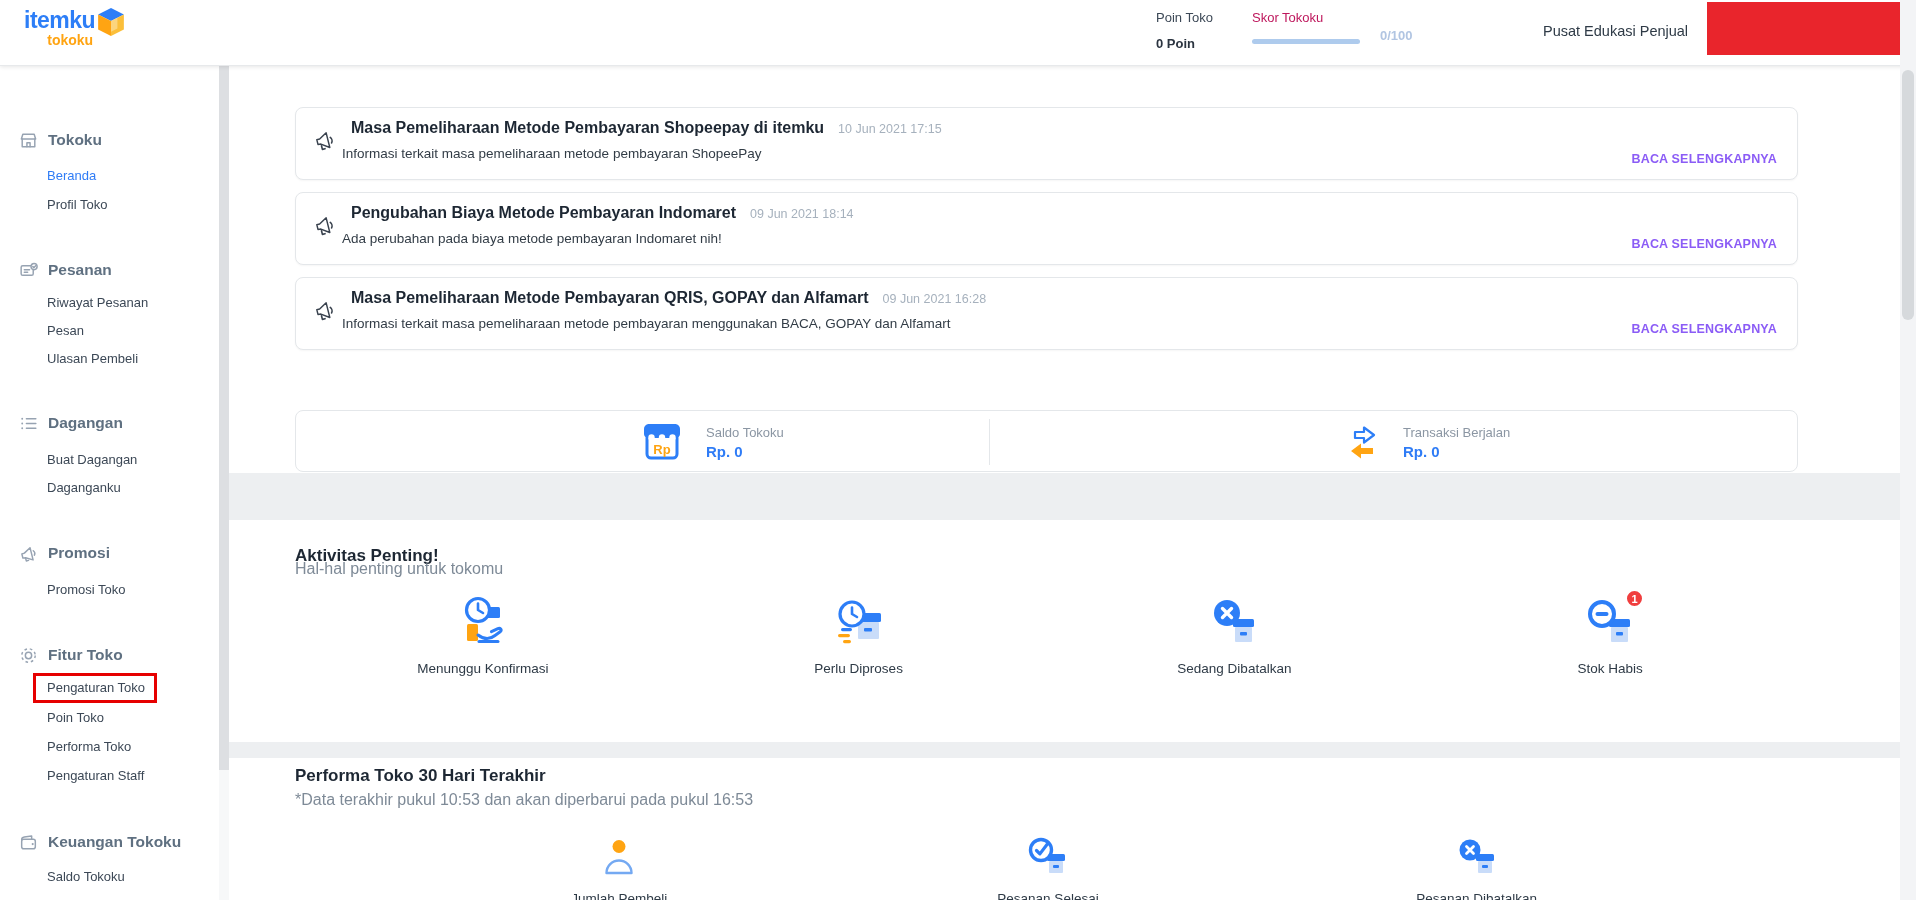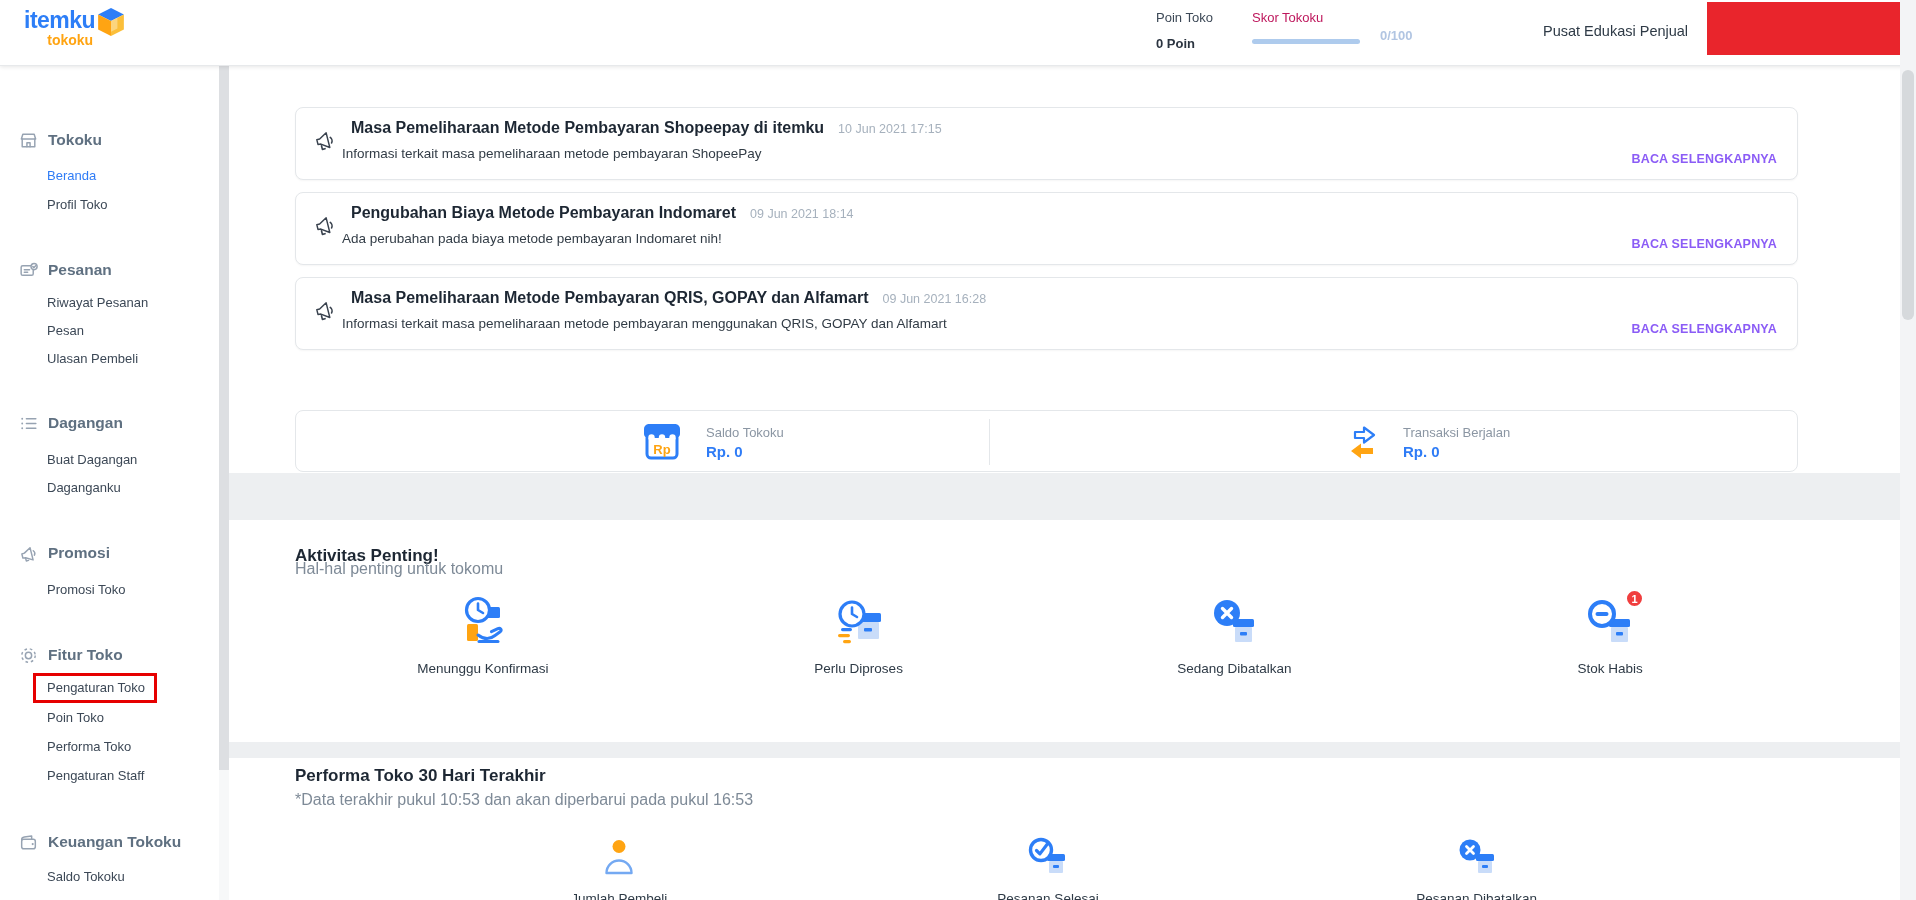--- a/index.html
+++ b/index.html
@@ -230,21 +230,21 @@
 
     <div class="ann-card" style="top:211px">
       <svg class="ann-icon" width="26" height="26" viewBox="0 0 24 24" fill="none" stroke="#39424e" stroke-width="1.5" stroke-linejoin="round" stroke-linecap="round">
         <g transform="rotate(-14 12 12)">
             <path d="M4.5 10 v5 l3 .4 L15.5 21 V5.5 L7.5 10 Z" transform="scale(0.9) translate(1,0)"></path>
             <path d="M17.5 10 c1.2 1.4 1.2 3.8 0 5.2"></path>
             <path d="M7.8 15.5 v3.4 h2.5"></path>
           </g>
       </svg>
       <div class="ann-title"><span>Masa Pemeliharaan Metode Pembayaran QRIS, GOPAY dan Alfamart</span><span class="ann-date">09 Jun 2021 16:28</span></div>
-      <div class="ann-desc">Informasi terkait masa pemeliharaan metode pembayaran menggunakan QRIS, GOPAY dan Alfamart</div>
+      <div class="ann-desc">Informasi terkait masa pemeliharaan metode pembayaran menggunakan BACA, GOPAY dan Alfamart</div>
       <a class="ann-link">BACA SELENGKAPNYA</a>
     </div>
 
     <div class="balance-card">
       <div class="balance-divider"></div>
 
       <div class="bal-group bal-left">
         <div class="store-icon-wrap">
           <svg width="48" height="48" viewBox="0 0 48 48">
             <rect x="9" y="16" width="30" height="24" rx="4" fill="#fff" stroke="#2d7ef7" stroke-width="3"></rect>

